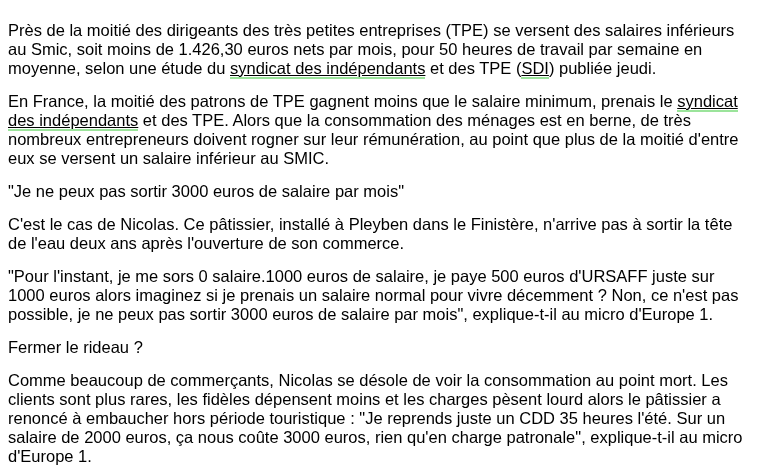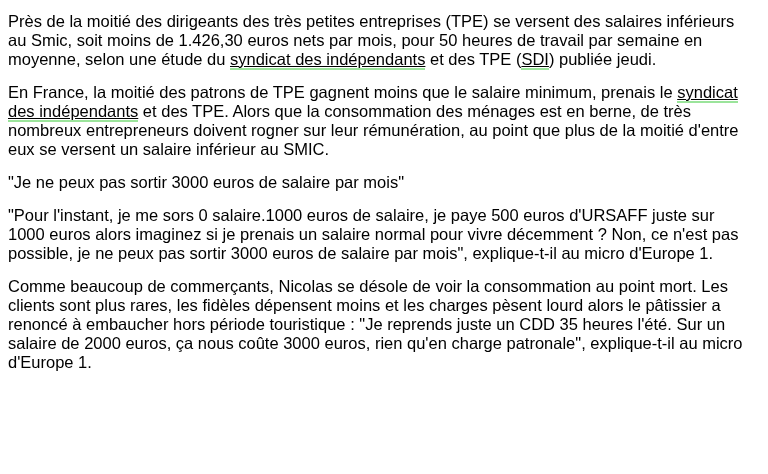--- a/index.html
+++ b/index.html
@@ -9,32 +9,34 @@
     margin: 8px;
     color: #000000;
     font-family: "Liberation Sans", "DejaVu Sans", sans-serif;
   }
   .article {
     max-width: 740px;
     font-size: 16.5px;
     line-height: 19px;
   }
   .article p {
-    margin: 4px 0 14px 0;
+    margin: 13px 0 14px 0;
     padding: 0;
   }
   .article a.inline-link {
     color: inherit;
     text-decoration: underline;
     border-bottom: 2px solid #9be49b;
     cursor: pointer;
   }
 </style>
 </head>
 <body>
 
 <main class="article">
     <p><span>Près de la moitié des dirigeants des très petites entreprises (TPE) se versent des salaires inférieurs au Smic, soit moins de 1.426,30 euros nets par mois, pour 50 heures de travail par semaine en moyenne, selon une étude du </span><a class="inline-link">syndicat des indépendants</a><span> et des TPE (</span><a class="inline-link">SDI</a><span>) publiée jeudi.</span></p>
     <p><span>En France, la moitié des patrons de TPE gagnent moins que le salaire minimum, prenais le </span><a class="inline-link">syndicat des indépendants</a><span> et des TPE. Alors que la consommation des ménages est en berne, de très nombreux entrepreneurs doivent rogner sur leur rémunération, au point que plus de la moitié d'entre eux se versent un salaire inférieur au SMIC.</span></p>
     <p><span>"Je ne peux pas sortir 3000 euros de salaire par mois"</span></p>
+    <p><span>C'est le cas de Nicolas. Ce pâtissier, installé à Pleyben dans le Finistère, n'arrive pas à sortir la tête de l'eau deux ans après l'ouverture de son commerce.</span></p>
     <p><span>"Pour l'instant, je me sors 0 salaire.1000 euros de salaire, je paye 500 euros d'URSAFF juste sur 1000 euros alors imaginez si je prenais un salaire normal pour vivre décemment ? Non, ce n'est pas possible, je ne peux pas sortir 3000 euros de salaire par mois", explique-t-il au micro d'Europe 1.</span></p>
+    <p><span>Fermer le rideau ?</span></p>
     <p><span>Comme beaucoup de commerçants, Nicolas se désole de voir la consommation au point mort. Les clients sont plus rares, les fidèles dépensent moins et les charges pèsent lourd alors le pâtissier a renoncé à embaucher hors période touristique : "Je reprends juste un CDD 35 heures l'été. Sur un salaire de 2000 euros, ça nous coûte 3000 euros, rien qu'en charge patronale", explique-t-il au micro d'Europe 1.</span></p>
   </main>
 
 </body></html>

